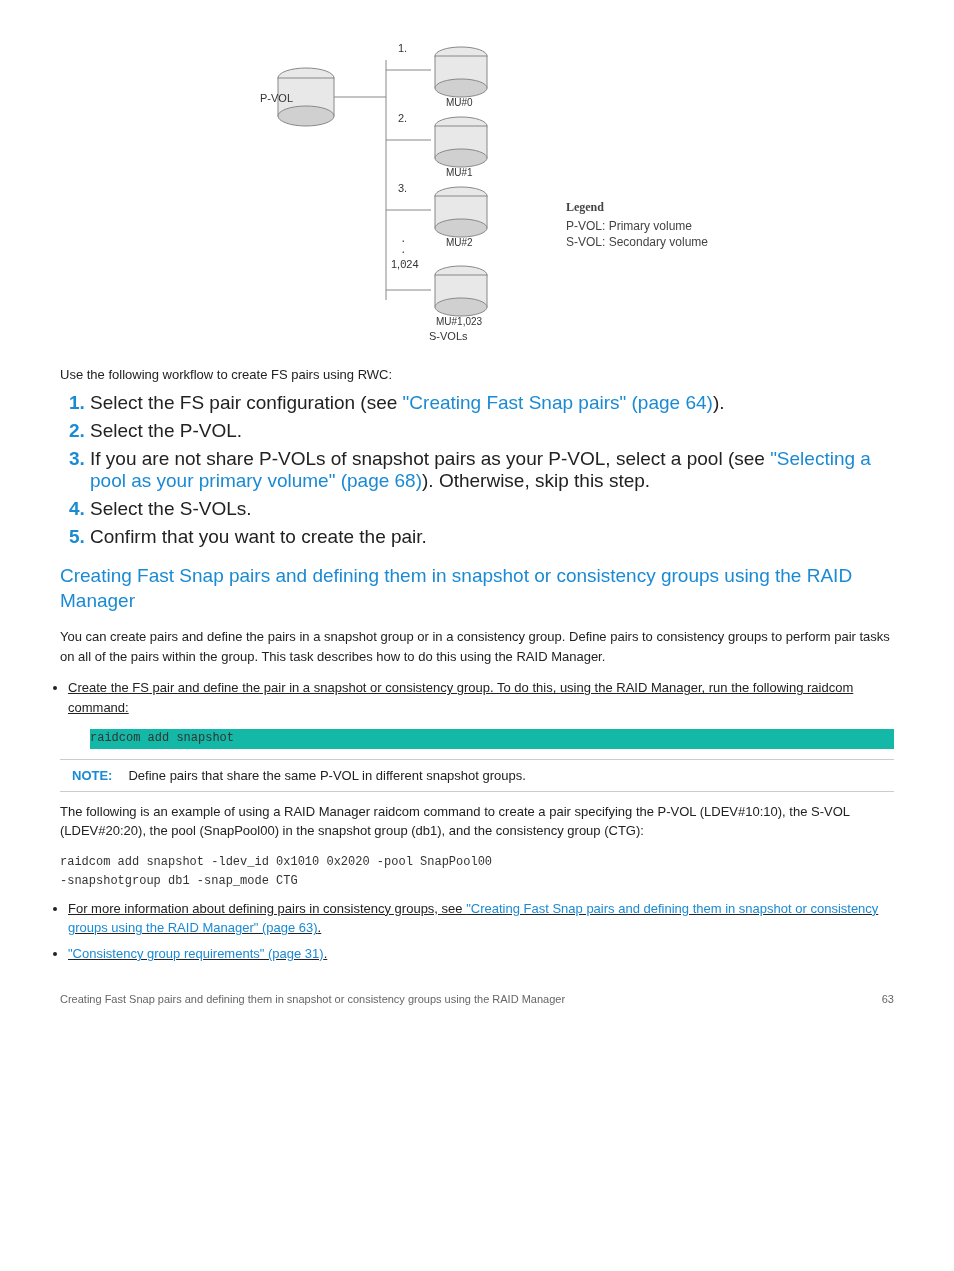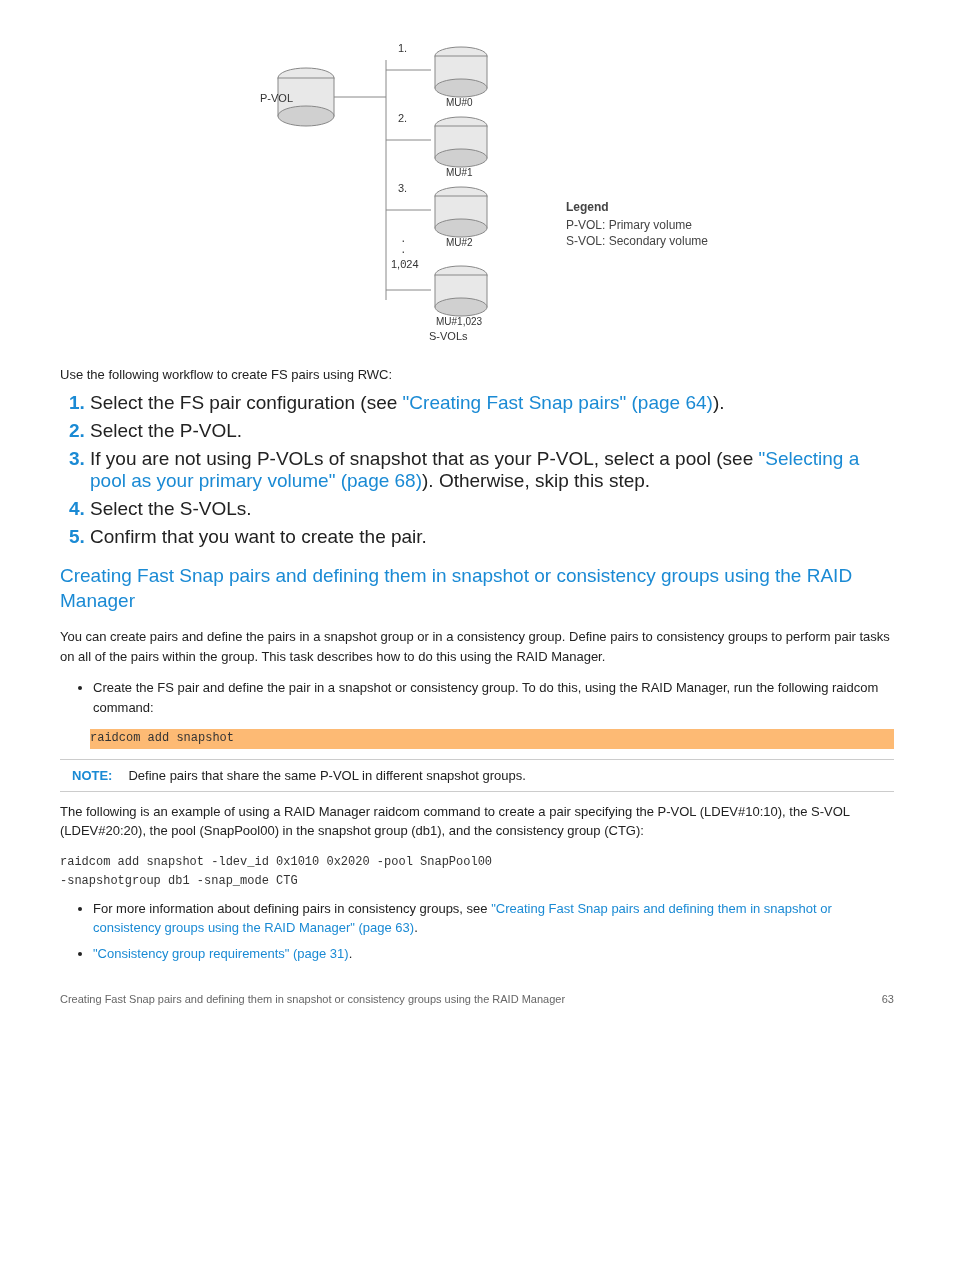--- a/index.html
+++ b/index.html
@@ -32,20 +32,21 @@
     }
 
     .legend-box {
       margin-top: 180px;
       font-size: 12px;
       color: #444;
     }
     .legend-box .legend-title {
       font-weight: bold;
       margin-bottom: 4px;
+      font-family: Liberation Serif, serif;
     }
     .legend-box .legend-item {
       margin-bottom: 2px;
     }
 
     
     .workflow-intro {
       margin-bottom: 10px;
       font-size: 13px;
     }
@@ -75,35 +76,36 @@
       line-height: 1.3;
     }
 
     .body-para {
       font-size: 13px;
       margin-bottom: 12px;
       line-height: 1.5;
     }
 
     .bullet-list {
-      margin-left: 33px;
+      margin-left: 8px;
       margin-bottom: 12px;
+      text-decoration: underline;
     }
     .bullet-list li {
       list-style-type: disc;
       margin-bottom: 6px;
       font-size: 13px;
       line-height: 1.5;
     }
 
     .code-block {
       font-family: 'Courier New', Courier, monospace;
       font-size: 12px;
       color: #333;
-      background: #fdba74;
+      background: #14b8a6;
       margin: 8px 0 8px 30px;
       line-height: 1.6;
     }
 
     .note-box {
       border-top: 1px solid #ccc;
       border-bottom: 1px solid #ccc;
       padding: 8px 12px;
       margin: 10px 0;
       display: flex;
@@ -224,21 +226,21 @@
   <p class="workflow-intro">Use the following workflow to create FS pairs using RWC:</p>
 
   <ol class="numbered-list">
     <li>
       <span>Select the FS pair configuration (see </span><a class="link">"Creating Fast Snap pairs" (page 64)</a><span>).</span>
     </li>
     <li>
       <span>Select the P-VOL.</span>
     </li>
     <li>
-      <span>If you are not using P-VOLs of snapshot that as your P-VOL, select a pool (see </span><a class="link">"Selecting a pool as your primary volume" (page 68)</a><span>). Otherwise, skip this step.</span>
+      <span>If you are not share P-VOLs of snapshot pairs as your P-VOL, select a pool (see </span><a class="link">"Selecting a pool as your primary volume" (page 68)</a><span>). Otherwise, skip this step.</span>
     </li>
     <li>
       <span>Select the S-VOLs.</span>
     </li>
     <li>
       <span>Confirm that you want to create the pair.</span>
     </li>
   </ol>
 
   <h2 class="section-heading">Creating Fast Snap pairs and defining them in snapshot or consistency groups using the RAID Manager</h2>

